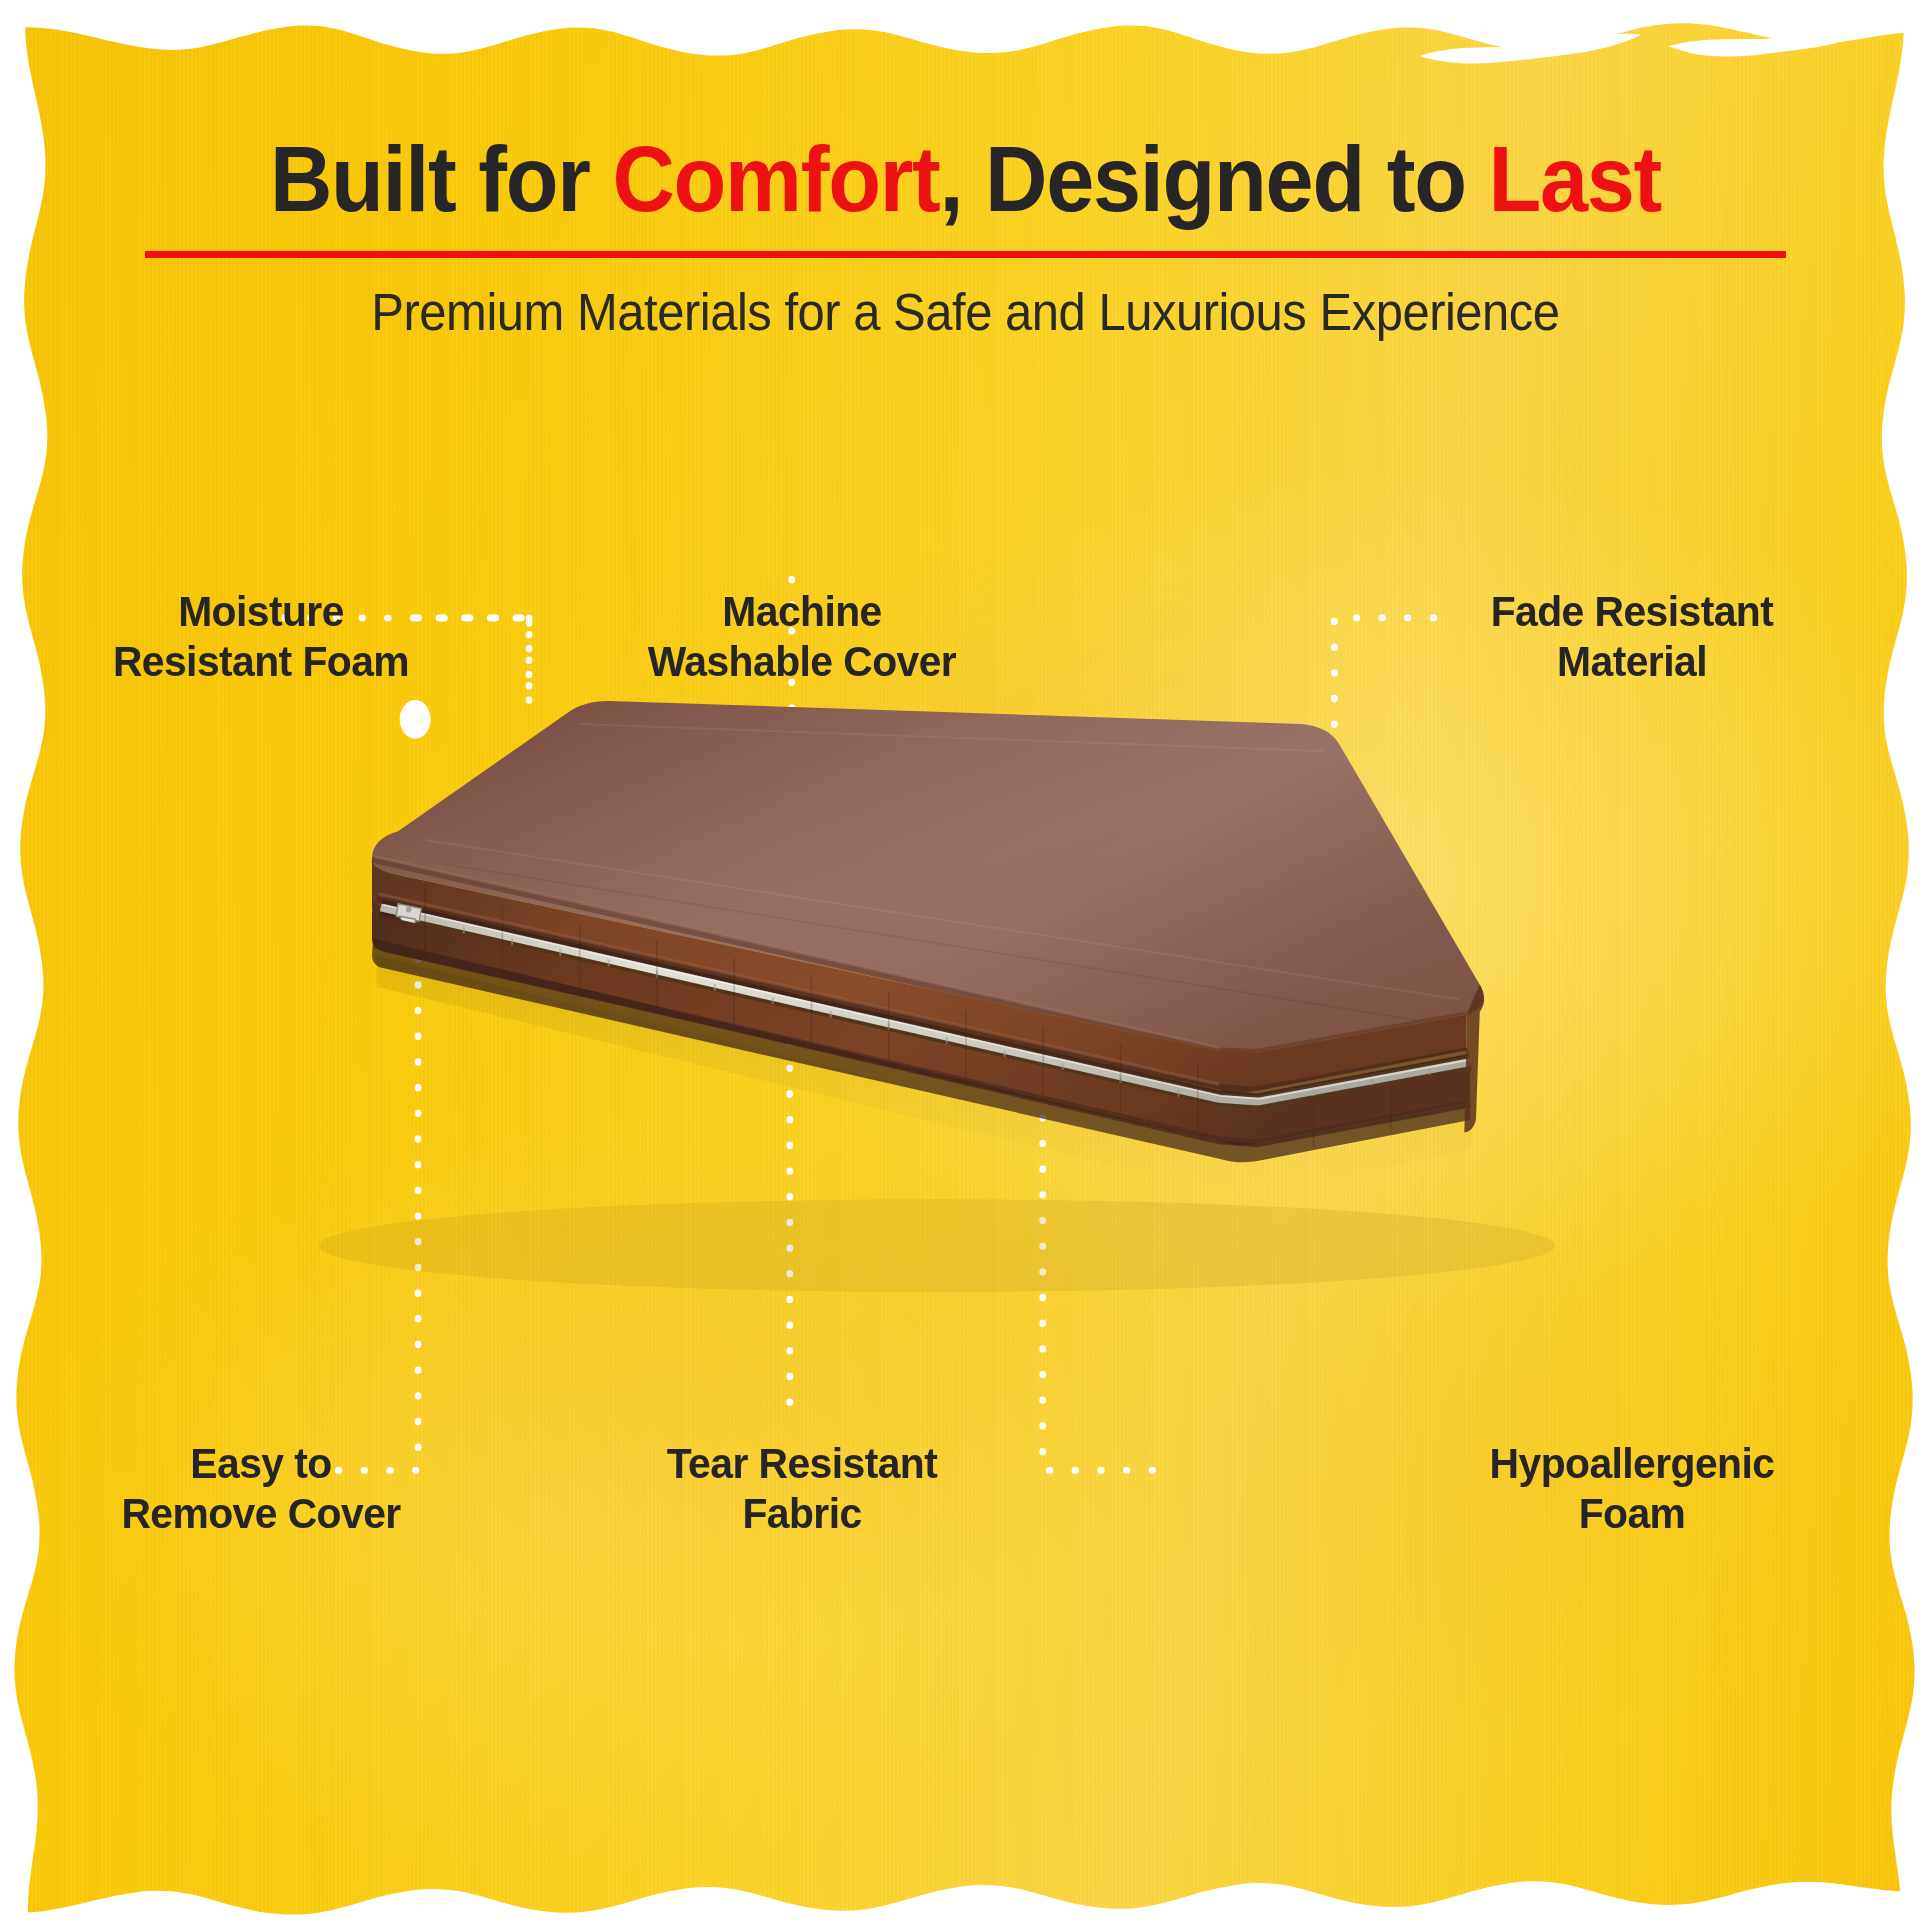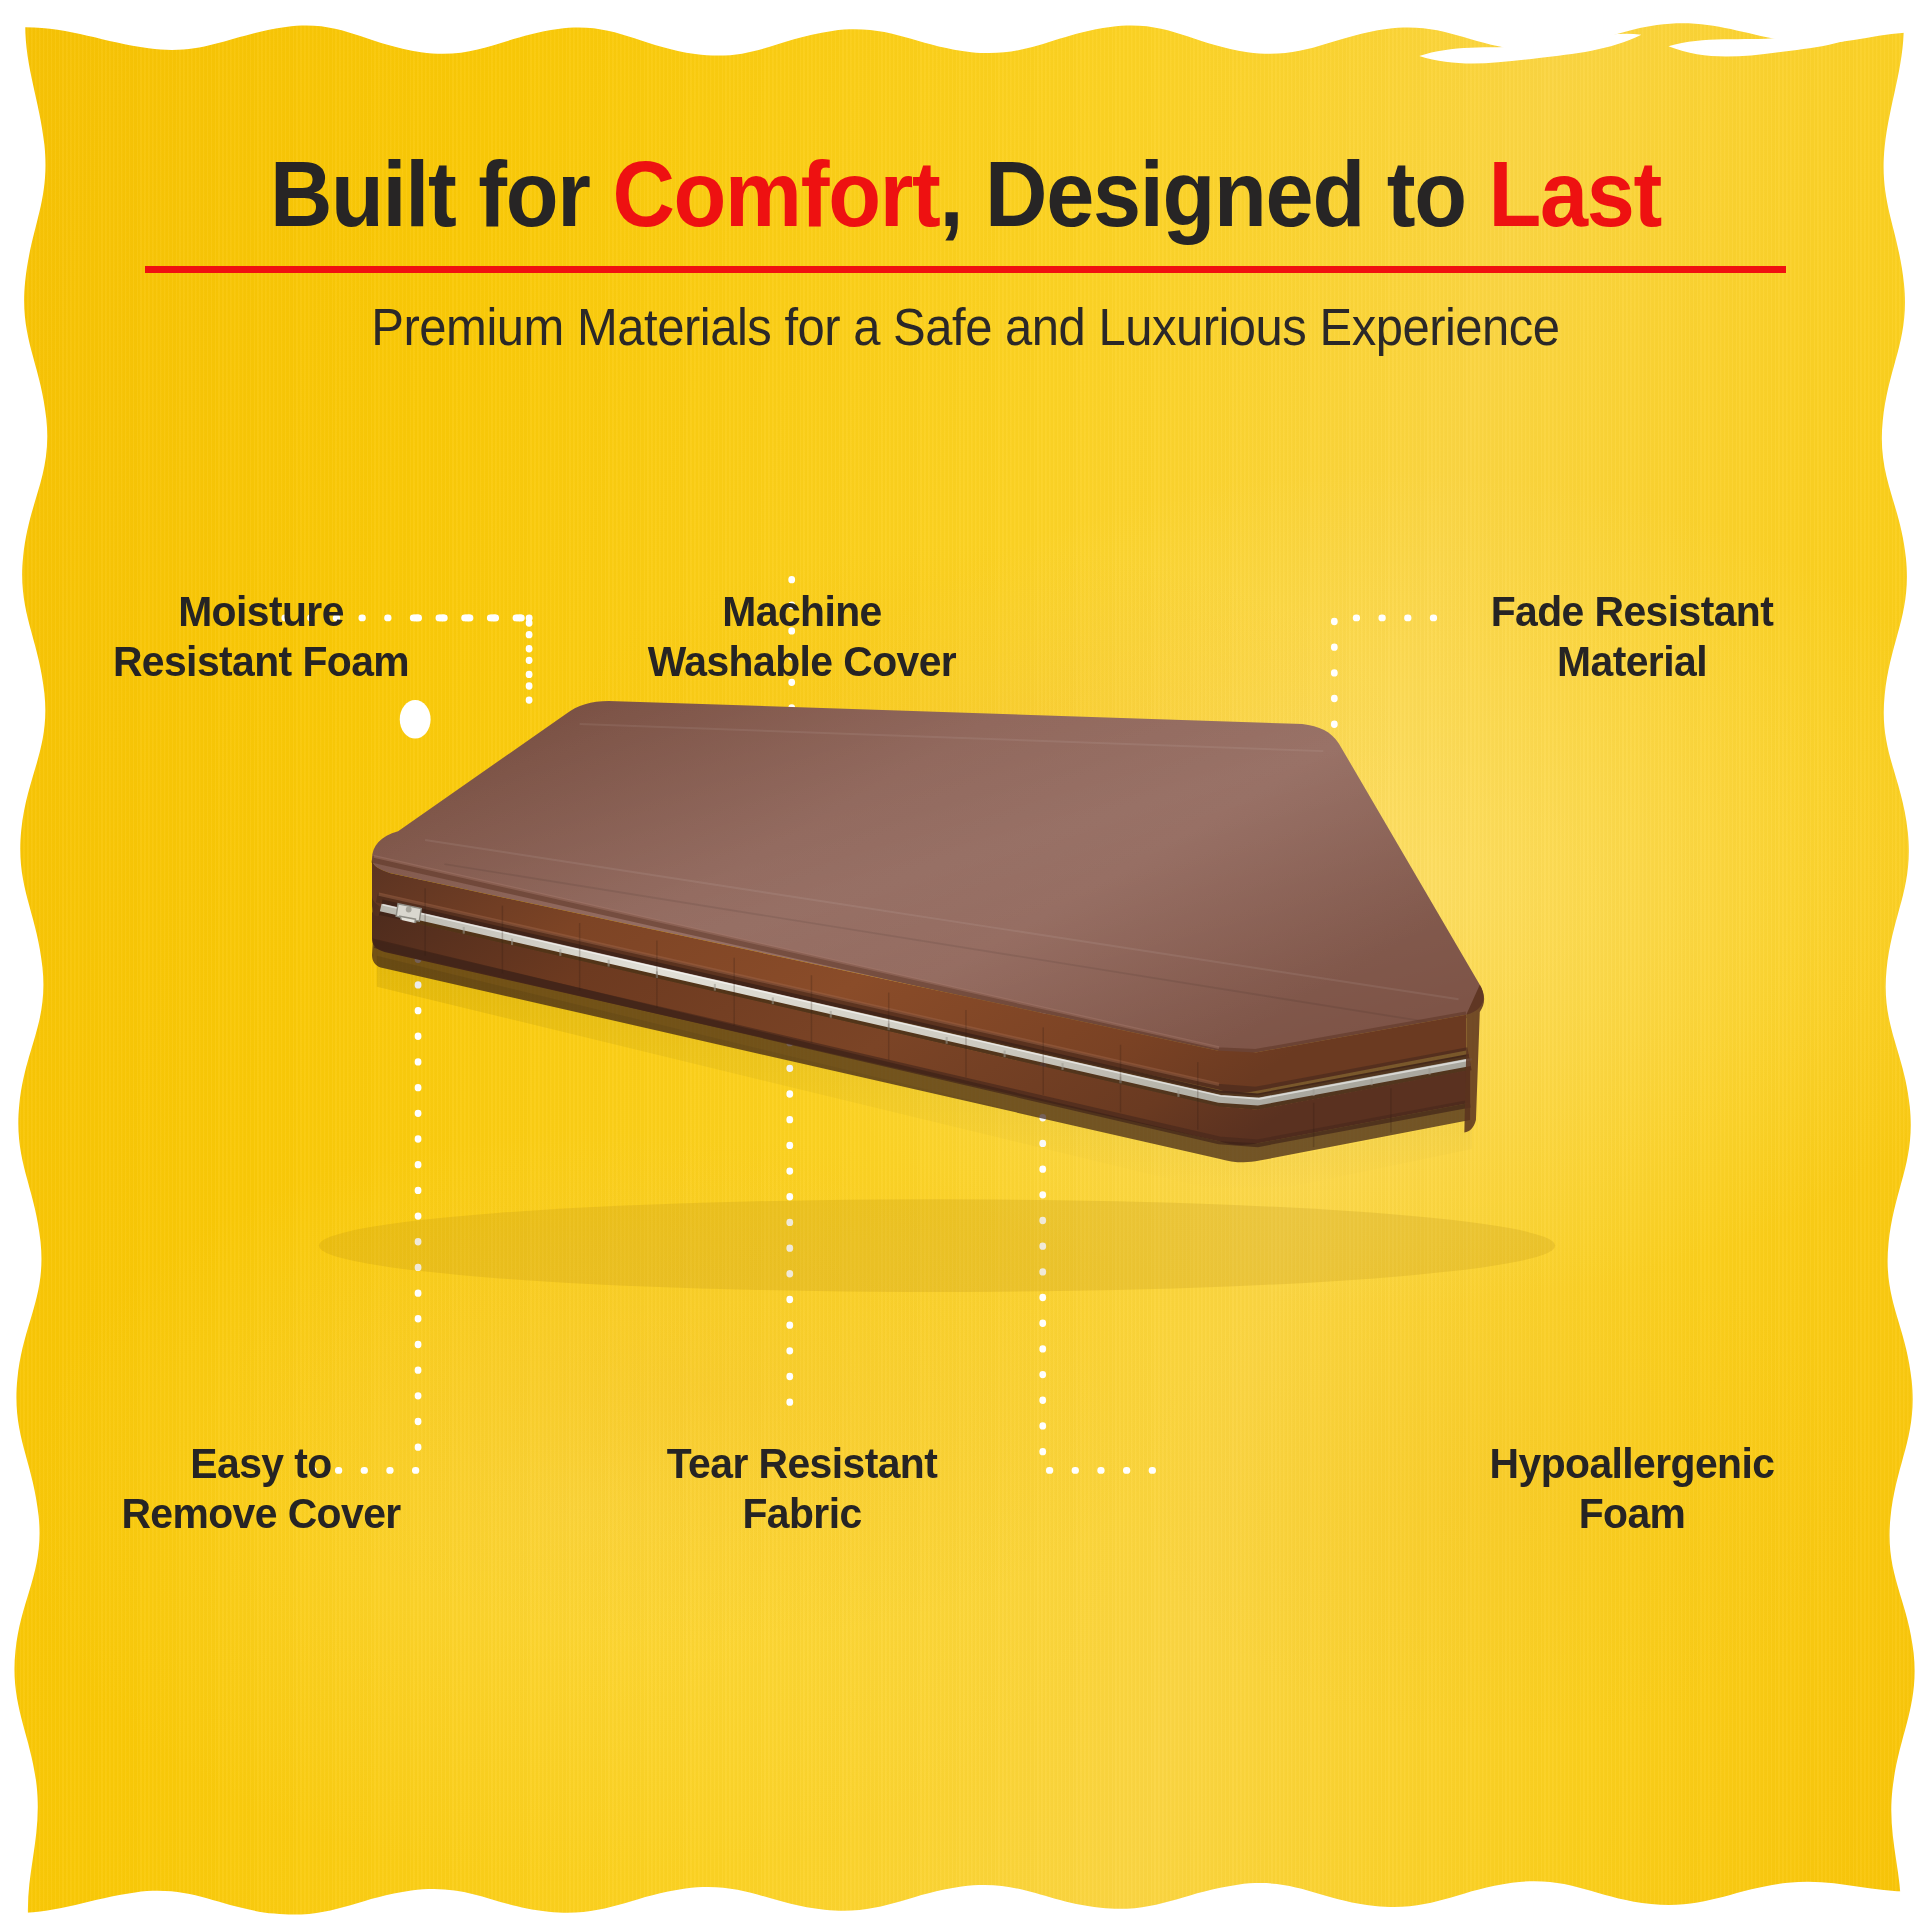--- a/index.html
+++ b/index.html
@@ -37,21 +37,21 @@
   #blotch2 { left:232px; top:1139px; width:946px; height:502px;
              background:radial-gradient(ellipse at 50% 50%, rgba(232,168,24,0.18) 0%, rgba(232,168,24,0) 72%); }
   #blotch3 { left:1139px; top:1236px; width:734px; height:502px;
              background:radial-gradient(ellipse at 50% 50%, rgba(240,186,40,0.20) 0%, rgba(240,186,40,0) 72%); }
 
   
   #frame { position:absolute; inset:0; pointer-events:none; }
   #frame svg { position:absolute; inset:0; width:1931px; height:1931px; }
 
   
-  #head { position:absolute; left:0; top:148px; width:1931px; text-align:center; }
+  #head { position:absolute; left:0; top:133px; width:1931px; text-align:center; }
   #title {
     font-family:"Liberation Sans", sans-serif;
     font-weight:700;
     font-size:93px;
     line-height:1.0;
     letter-spacing:-1.4px;
     color:#272525;
     transform:scaleX(0.93);
     transform-origin:center;
     white-space:nowrap;

